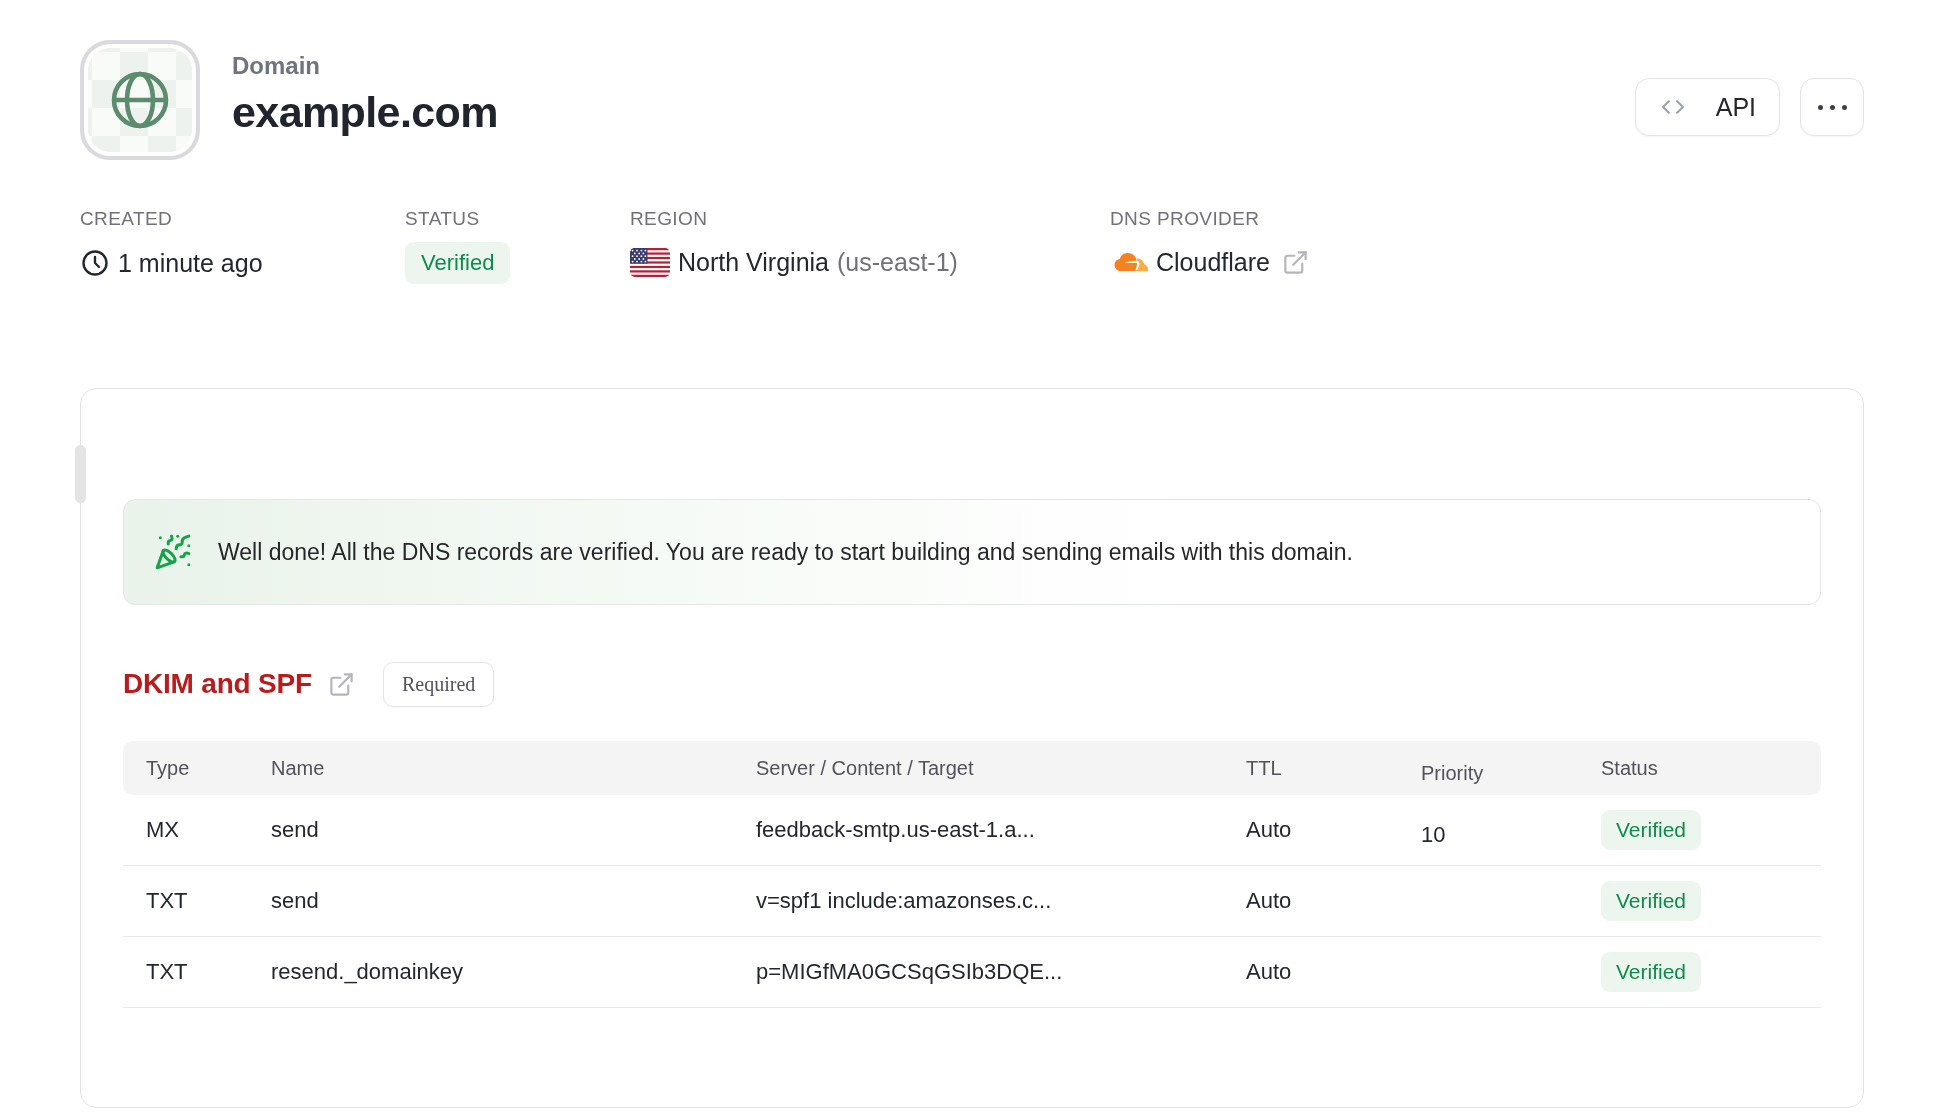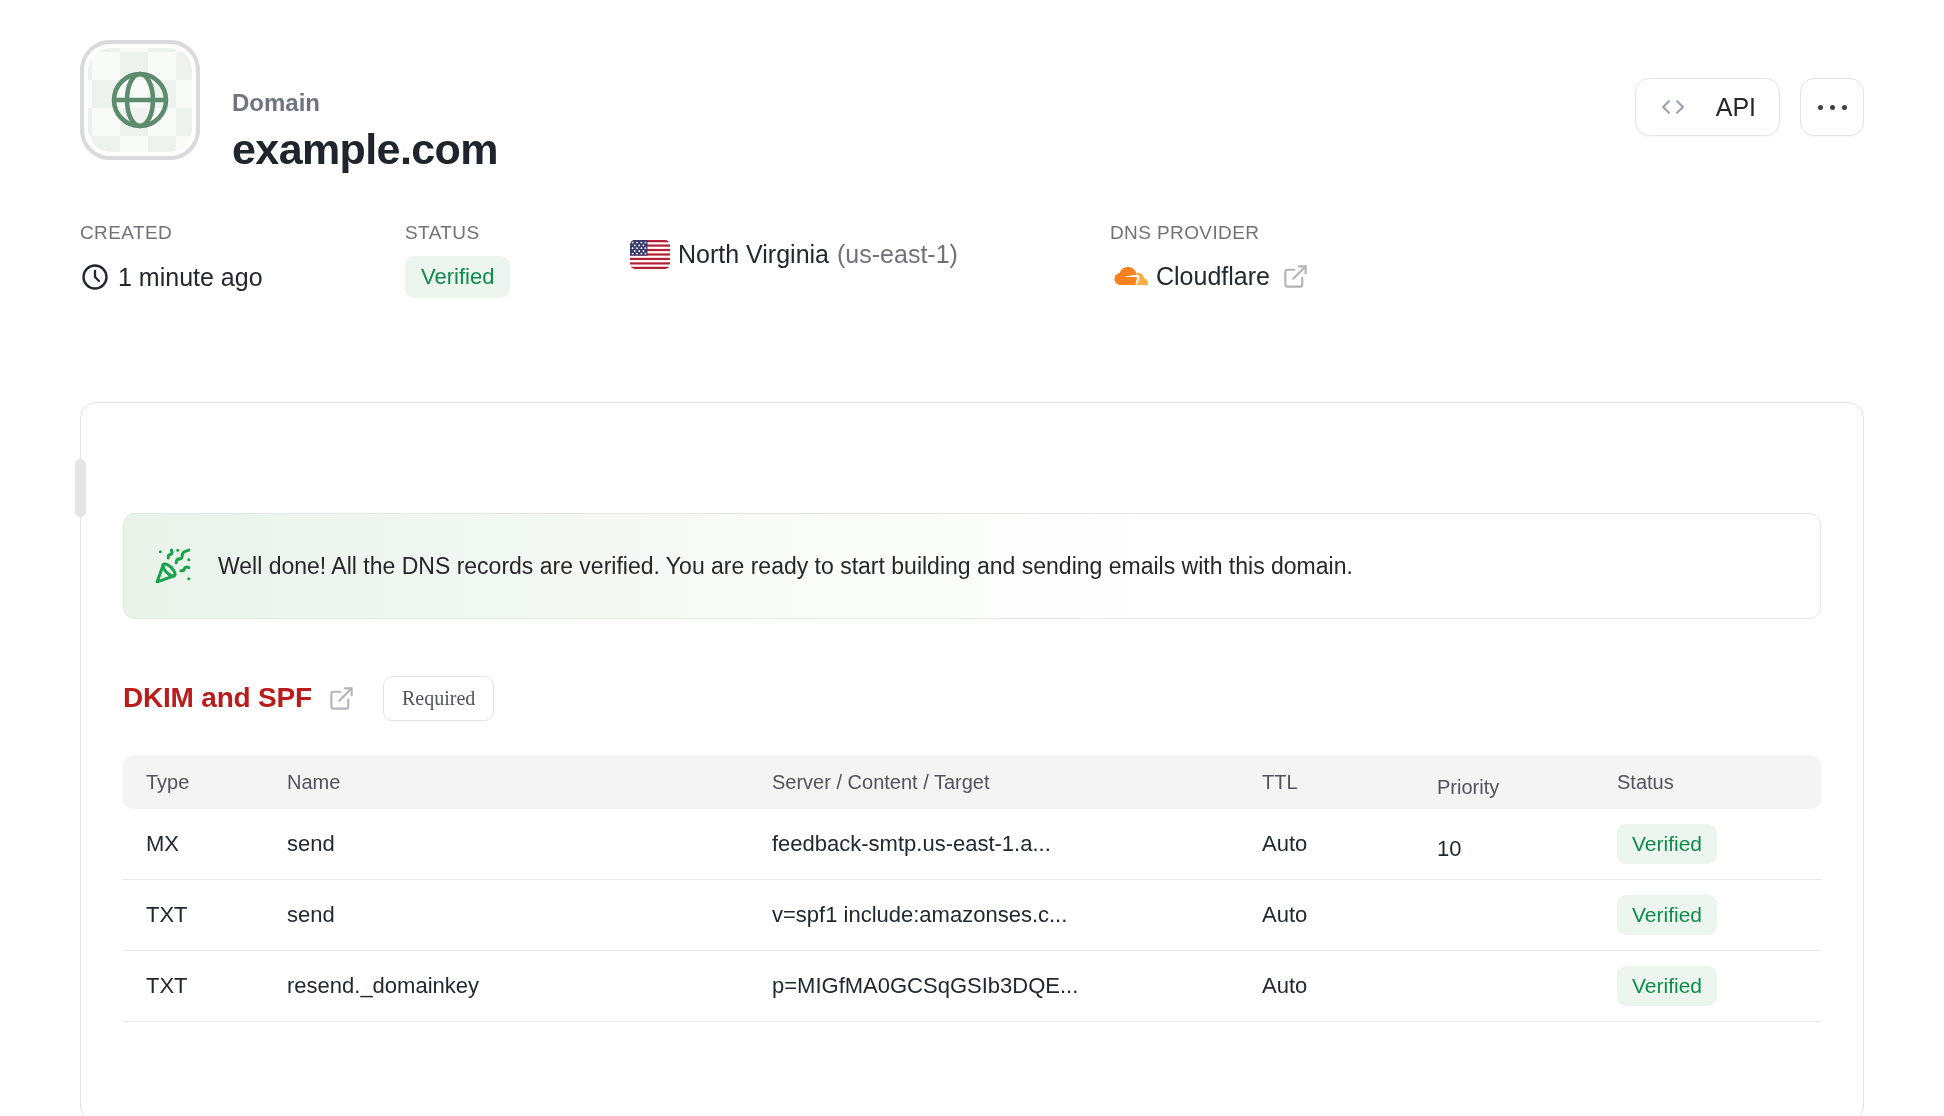--- a/index.html
+++ b/index.html
@@ -9,21 +9,21 @@
 
   
   .header { display:flex; align-items:flex-start; }
   .app-icon { width:120px; height:120px; border-radius:30px; border:4px solid #d9d9de;
     box-shadow: inset 0 0 0 4px #ffffff;
     background-color:#f6f9f6;
     background-image: conic-gradient(#edf2ee 90deg, #f8fbf8 90deg 180deg, #edf2ee 180deg 270deg, #f8fbf8 270deg);
     background-size:56px 56px; background-position:8px 8px;
     display:flex; align-items:center; justify-content:center; flex:0 0 auto; }
   .header-text { margin:12px 0 0 32px; }
-  .header-label { font-size:24px; font-weight:600; color:#6f7480;margin-top:37px; }
+  .header-label { font-size:24px; font-weight:600; color:#6f7480; }
   .header-title { font-size:43px; font-weight:700; color:#20242c; letter-spacing:-0.6px; margin-top:8px; }
   .header-actions { margin-left:auto; margin-top:38px; display:flex; gap:20px; }
   .btn { height:58px; border:1px solid #e4e4e7; border-radius:14px; background:#fff;
     display:flex; align-items:center; gap:29px; padding:0 23px; font-size:25px; color:#27272a;
     box-shadow:0 1px 2px rgba(0,0,0,0.04); cursor:pointer; }
   .btn-menu { width:64px; justify-content:center; padding:0; gap:7px; }
   .dot { width:5px; height:5px; border-radius:50%; background:#3f3f46; }
 
   
   .meta { display:flex; margin-top:48px; }
@@ -54,21 +54,21 @@
   .badge-required { margin-left:28px; border:1px solid #e4e4e7; border-radius:10px; padding:10px 18px;
     font-size:20px; color:#52525b; box-shadow:0 1px 2px rgba(0,0,0,0.03); background:#fff;font-family:Liberation Serif, serif; }
 
   
   .table { margin-top:34px; }
   .thead { display:flex; align-items:center; height:54px; background:#f4f4f5; border-radius:10px;
     font-size:20px; font-weight:500; color:#52525b; padding-left:23px; }
   .trow { display:flex; align-items:center; height:71px; border-bottom:1px solid #e8e8ea;
     font-size:22px; color:#23272f; padding-left:23px; }
   .col-type { width:125px; }
-  .col-name { width:485px;margin-left:16px; }
+  .col-name { width:485px; }
   .col-content { width:490px; }
   .col-ttl { width:175px; }
   .col-priority { width:180px;margin-top:10px; }
   .col-status { flex:1; }
   .badge-cell { display:inline-block; background:#ecf6ee; color:#0f8a4d; font-size:21px; font-weight:500;
     padding:8px 15px; border-radius:9px; }
 
   svg { display:block; }
 </style>
 </head>
@@ -119,20 +119,21 @@
           </svg>
         </span>
         <span>1 minute ago</span>
       </div>
     </div>
     <div class="meta-col-status">
       <div class="meta-label">STATUS</div>
       <span class="badge-green">Verified</span>
     </div>
     <div class="meta-col-region">
+      <div class="meta-label">REGION</div>
       <div class="meta-value">
         <span class="flag">
           <svg width="40" height="29" viewBox="0 0 40 29">
             <rect width="40" height="29" rx="5" fill="#ffffff"></rect>
             <g fill="#b22234">
               <rect y="0" width="40" height="2.23" rx="1"></rect>
                 <rect y="4.46" width="40" height="2.23"></rect>
               <rect y="8.92" width="40" height="2.23"></rect>
                 <rect y="13.38" width="40" height="2.23"></rect>
               <rect y="17.84" width="40" height="2.23"></rect>

